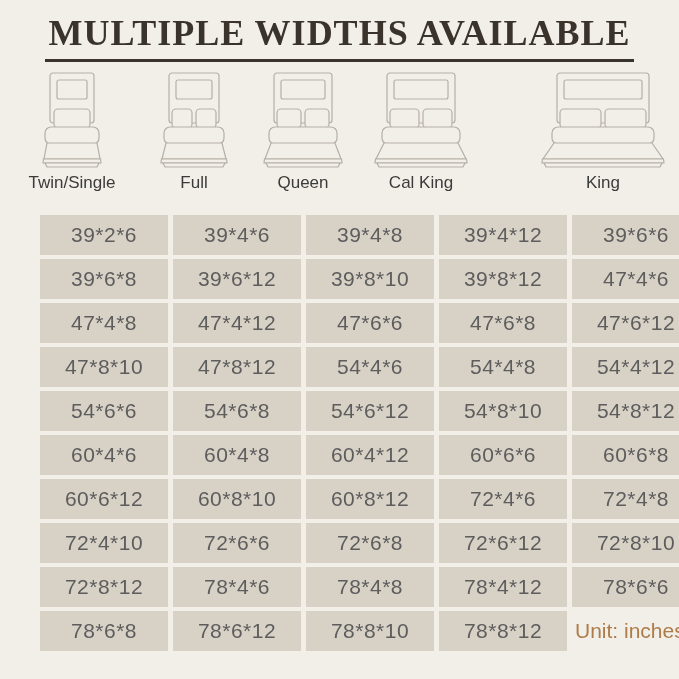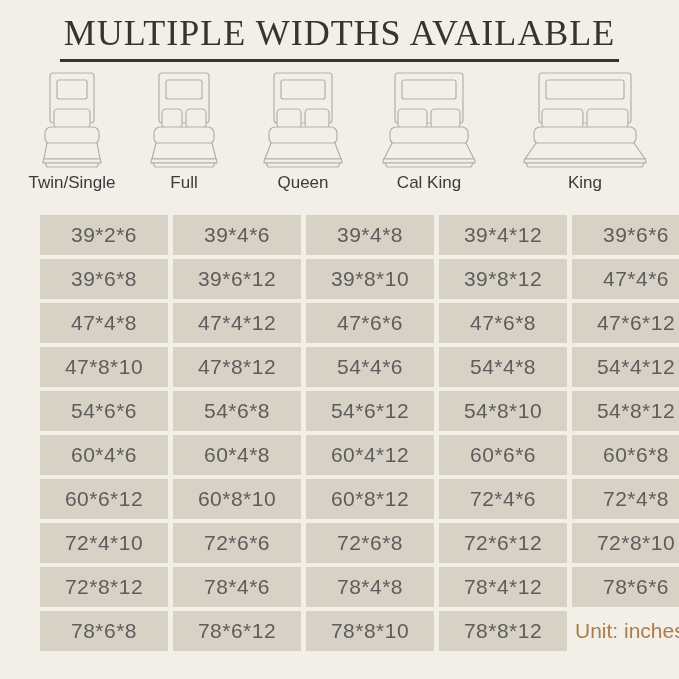--- a/index.html
+++ b/index.html
@@ -12,21 +12,21 @@
   }
   .title-wrap{
     padding-top:12px;
     text-align:center;
   }
   .title-wrap h1{
     display:inline-block;
     margin:0;
     padding:0 4px 5px 4px;
     font-family:"Liberation Serif",serif;
-    font-weight:normal;
+    font-weight:bold;
     font-size:36px;
     letter-spacing:1px;
     color:var(--title-text,#3a332b);
     border-bottom:3px solid var(--title-text,#3a332b);
     white-space:nowrap;
   }
   .beds-row{
     position:absolute;
     top:72px;left:0;
     width:662px;height:130px;
@@ -87,21 +87,21 @@
           <rect x="8" y="1" width="44" height="50" rx="3" fill="#f2efe8" stroke="#b6afa6" stroke-width="1.2"></rect>
           <rect x="15" y="8" width="30" height="19" rx="2" fill="#f2efe8" stroke="#b6afa6" stroke-width="1.2"></rect>
           <rect x="12" y="37" width="36" height="19" rx="4" fill="#f2efe8" stroke="#b6afa6" stroke-width="1.2"></rect>
           <rect x="3" y="55" width="54" height="17" rx="6" fill="#f2efe8" stroke="#b6afa6" stroke-width="1.2"></rect>
           <path d="M 5 71 L 55 71 L 58 87 L 2 87 Z" fill="#f2efe8" stroke="#b6afa6" stroke-width="1.2"></path>
           <path d="M 1.5 87 L 58.5 87 L 59 91 L 1 91 Z" fill="#f2efe8" stroke="#b6afa6" stroke-width="1.2"></path>
           <path d="M 3 91 L 57 91 L 55 95 L 5 95 Z" fill="#f2efe8" stroke="#b6afa6" stroke-width="1.2"></path>
         </svg>
         <div class="bed-label">Twin/Single</div>
       </div>
-      <div class="bed" style="left: 114px;">
+      <div class="bed" style="left: 124px;">
         <svg width="68" height="96" viewBox="0 0 68 96">
           <rect x="9" y="1" width="50" height="50" rx="3" fill="#f2efe8" stroke="#b6afa6" stroke-width="1.2"></rect>
           <rect x="16" y="8" width="36" height="19" rx="2" fill="#f2efe8" stroke="#b6afa6" stroke-width="1.2"></rect>
           <rect x="12" y="37" width="20" height="19" rx="4" fill="#f2efe8" stroke="#b6afa6" stroke-width="1.2"></rect>
           <rect x="36" y="37" width="20" height="19" rx="4" fill="#f2efe8" stroke="#b6afa6" stroke-width="1.2"></rect>
           <rect x="4" y="55" width="60" height="17" rx="6" fill="#f2efe8" stroke="#b6afa6" stroke-width="1.2"></rect>
           <path d="M 6 71 L 62 71 L 66 87 L 2 87 Z" fill="#f2efe8" stroke="#b6afa6" stroke-width="1.2"></path>
           <path d="M 1.5 87 L 66.5 87 L 67 91 L 1 91 Z" fill="#f2efe8" stroke="#b6afa6" stroke-width="1.2"></path>
           <path d="M 3 91 L 65 91 L 63 95 L 5 95 Z" fill="#f2efe8" stroke="#b6afa6" stroke-width="1.2"></path>
         </svg>
@@ -113,34 +113,34 @@
           <rect x="18" y="8" width="44" height="19" rx="2" fill="#f2efe8" stroke="#b6afa6" stroke-width="1.2"></rect>
           <rect x="14" y="37" width="24" height="19" rx="4" fill="#f2efe8" stroke="#b6afa6" stroke-width="1.2"></rect>
           <rect x="42" y="37" width="24" height="19" rx="4" fill="#f2efe8" stroke="#b6afa6" stroke-width="1.2"></rect>
           <rect x="6" y="55" width="68" height="17" rx="6" fill="#f2efe8" stroke="#b6afa6" stroke-width="1.2"></rect>
           <path d="M 8 71 L 72 71 L 78 87 L 2 87 Z" fill="#f2efe8" stroke="#b6afa6" stroke-width="1.2"></path>
           <path d="M 1.5 87 L 78.5 87 L 79 91 L 1 91 Z" fill="#f2efe8" stroke="#b6afa6" stroke-width="1.2"></path>
           <path d="M 3 91 L 77 91 L 75 95 L 5 95 Z" fill="#f2efe8" stroke="#b6afa6" stroke-width="1.2"></path>
         </svg>
         <div class="bed-label">Queen</div>
       </div>
-      <div class="bed" style="left: 359px;">
+      <div class="bed" style="left: 351px;">
         <svg width="94" height="96" viewBox="0 0 94 96">
           <rect x="13" y="1" width="68" height="50" rx="3" fill="#f2efe8" stroke="#b6afa6" stroke-width="1.2"></rect>
           <rect x="20" y="8" width="54" height="19" rx="2" fill="#f2efe8" stroke="#b6afa6" stroke-width="1.2"></rect>
           <rect x="16" y="37" width="29" height="19" rx="4" fill="#f2efe8" stroke="#b6afa6" stroke-width="1.2"></rect>
           <rect x="49" y="37" width="29" height="19" rx="4" fill="#f2efe8" stroke="#b6afa6" stroke-width="1.2"></rect>
           <rect x="8" y="55" width="78" height="17" rx="6" fill="#f2efe8" stroke="#b6afa6" stroke-width="1.2"></rect>
           <path d="M 10 71 L 84 71 L 92 87 L 2 87 Z" fill="#f2efe8" stroke="#b6afa6" stroke-width="1.2"></path>
           <path d="M 1.5 87 L 92.5 87 L 93 91 L 1 91 Z" fill="#f2efe8" stroke="#b6afa6" stroke-width="1.2"></path>
           <path d="M 3 91 L 91 91 L 89 95 L 5 95 Z" fill="#f2efe8" stroke="#b6afa6" stroke-width="1.2"></path>
         </svg>
         <div class="bed-label">Cal King</div>
       </div>
-      <div class="bed" style="left: 515px;">
+      <div class="bed" style="left: 533px;">
         <svg width="124" height="96" viewBox="0 0 124 96">
           <rect x="16" y="1" width="92" height="50" rx="3" fill="#f2efe8" stroke="#b6afa6" stroke-width="1.2"></rect>
           <rect x="23" y="8" width="78" height="19" rx="2" fill="#f2efe8" stroke="#b6afa6" stroke-width="1.2"></rect>
           <rect x="19" y="37" width="41" height="19" rx="4" fill="#f2efe8" stroke="#b6afa6" stroke-width="1.2"></rect>
           <rect x="64" y="37" width="41" height="19" rx="4" fill="#f2efe8" stroke="#b6afa6" stroke-width="1.2"></rect>
           <rect x="11" y="55" width="102" height="17" rx="6" fill="#f2efe8" stroke="#b6afa6" stroke-width="1.2"></rect>
           <path d="M 13 71 L 111 71 L 122 87 L 2 87 Z" fill="#f2efe8" stroke="#b6afa6" stroke-width="1.2"></path>
           <path d="M 1.5 87 L 122.5 87 L 123 91 L 1 91 Z" fill="#f2efe8" stroke="#b6afa6" stroke-width="1.2"></path>
           <path d="M 3 91 L 121 91 L 119 95 L 5 95 Z" fill="#f2efe8" stroke="#b6afa6" stroke-width="1.2"></path>
         </svg>

